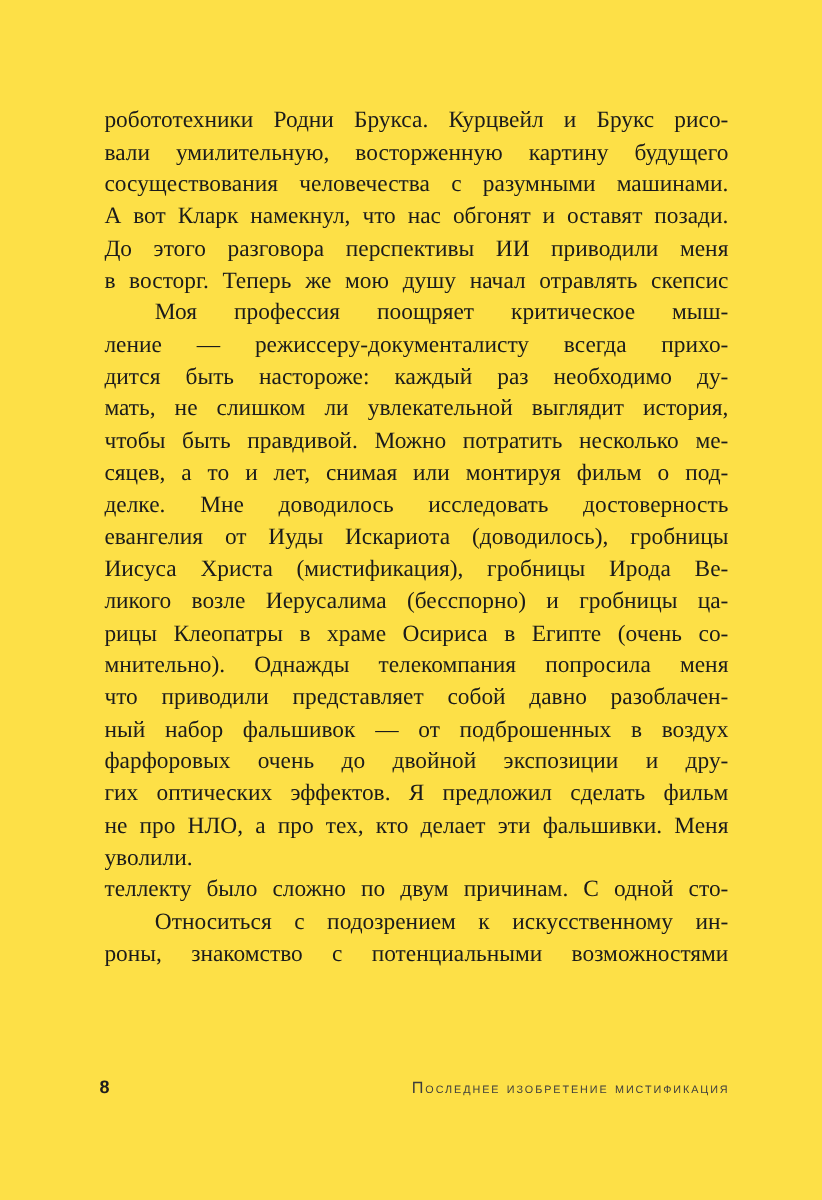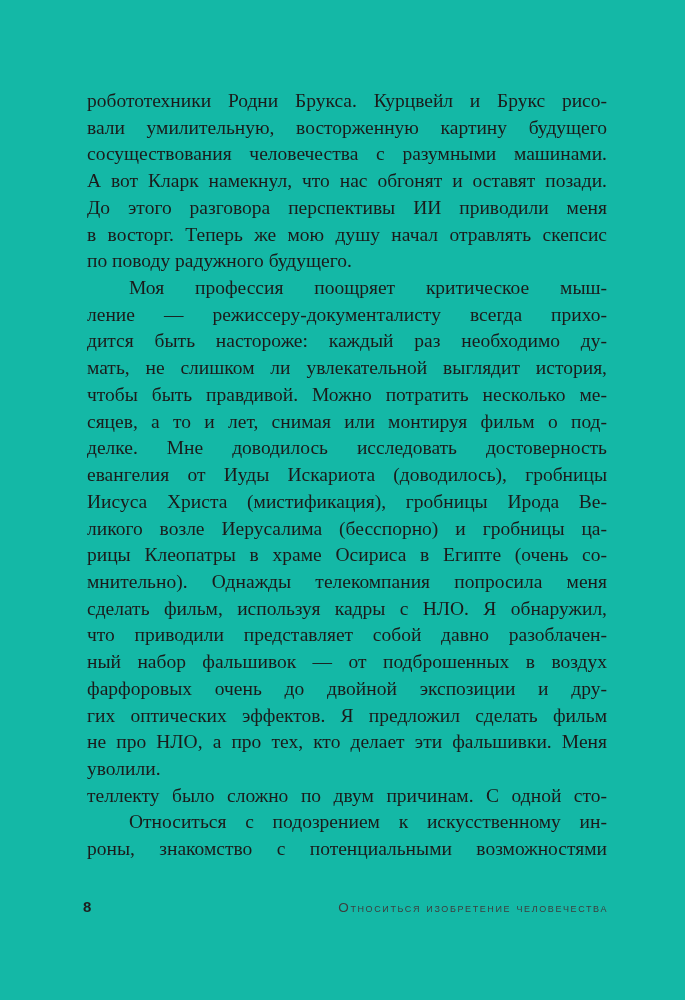--- a/index.html
+++ b/index.html
@@ -9,21 +9,21 @@
   body {
     width: 685px;
     height: 1000px;
     background: #ffffff;
     overflow: hidden;
     position: relative;
   }
   .page {
     position: absolute;
     inset: 0;
-    background: #14b8a6;
+    background: #fde047;
   }
   .text-block {
     position: absolute;
     left: 87px;
     top: 88px;
     width: 520px;
     font-family: "Liberation Serif", "DejaVu Serif", serif;
     font-size: 19.5px;
     line-height: 26.72px;
     color: #1b1b1b;
@@ -67,43 +67,41 @@
 
 <div class="page">
 
   <main class="text-block" id="text-block">
       <div class="line">робототехники Родни Брукса. Курцвейл и Брукс рисо-</div>
       <div class="line">вали умилительную, восторженную картину будущего</div>
       <div class="line">сосуществования человечества с разумными машинами.</div>
       <div class="line">А вот Кларк намекнул, что нас обгонят и оставят позади.</div>
       <div class="line">До этого разговора перспективы ИИ приводили меня</div>
       <div class="line">в восторг. Теперь же мою душу начал отравлять скепсис</div>
-      <div class="line left">по поводу радужного будущего.</div>
       <div class="line indent">Моя профессия поощряет критическое мыш-</div>
       <div class="line">ление — режиссеру-документалисту всегда прихо-</div>
       <div class="line">дится быть настороже: каждый раз необходимо ду-</div>
       <div class="line">мать, не слишком ли увлекательной выглядит история,</div>
       <div class="line">чтобы быть правдивой. Можно потратить несколько ме-</div>
       <div class="line">сяцев, а то и лет, снимая или монтируя фильм о под-</div>
       <div class="line">делке. Мне доводилось исследовать достоверность</div>
       <div class="line">евангелия от Иуды Искариота (доводилось), гробницы</div>
       <div class="line">Иисуса Христа (мистификация), гробницы Ирода Ве-</div>
       <div class="line">ликого возле Иерусалима (бесспорно) и гробницы ца-</div>
       <div class="line">рицы Клеопатры в храме Осириса в Египте (очень со-</div>
       <div class="line">мнительно). Однажды телекомпания попросила меня</div>
-      <div class="line">сделать фильм, используя кадры с НЛО. Я обнаружил,</div>
       <div class="line">что приводили представляет собой давно разоблачен-</div>
       <div class="line">ный набор фальшивок — от подброшенных в воздух</div>
       <div class="line">фарфоровых очень до двойной экспозиции и дру-</div>
       <div class="line">гих оптических эффектов. Я предложил сделать фильм</div>
       <div class="line">не про НЛО, а про тех, кто делает эти фальшивки. Меня</div>
       <div class="line left">уволили.</div>
       <div class="line">теллекту было сложно по двум причинам. С одной сто-</div>
       <div class="line indent">Относиться с подозрением к искусственному ин-</div>
       <div class="line">роны, знакомство с потенциальными возможностями</div>
     </main>
 
   <footer class="page-footer">
     <span class="page-number">8</span>
-    <span class="running-title">Относиться изобретение человечества</span>
+    <span class="running-title">Последнее изобретение мистификация</span>
   </footer>
 
 </div>
 
 </body></html>

